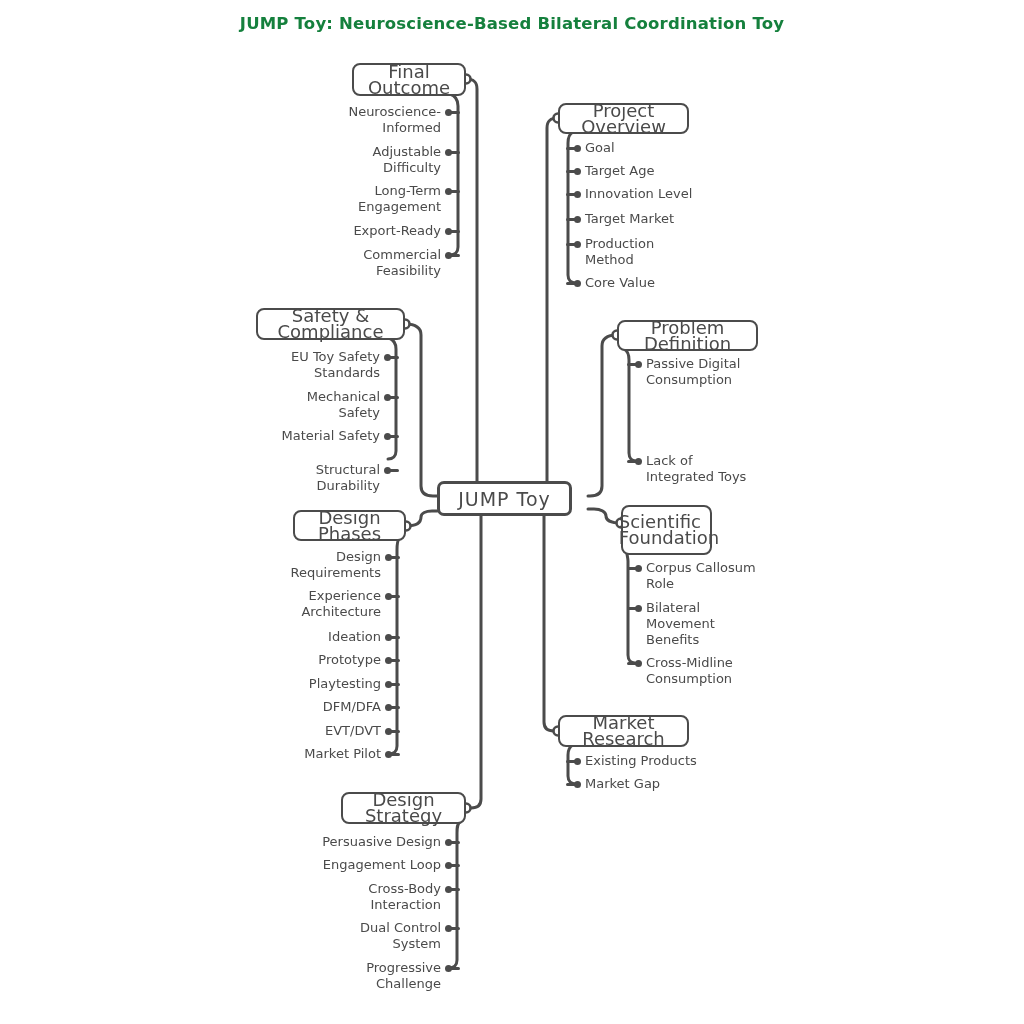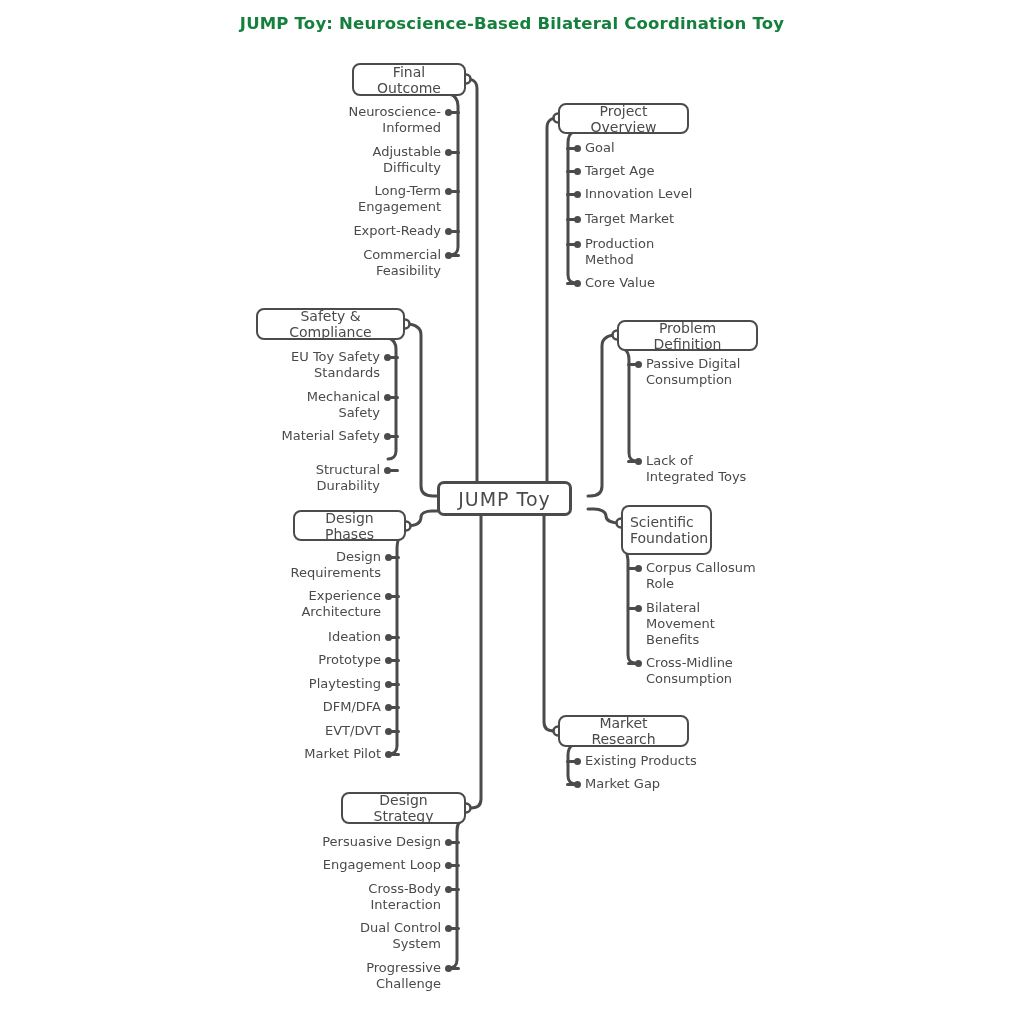--- a/index.html
+++ b/index.html
@@ -10,21 +10,21 @@
   .title {
     position:absolute; top:14px; left:0; width:1024px; text-align:center;
     font-size:16.5px; font-weight:bold; letter-spacing:.2px; color:#15803d;
   }
   svg.wires { position:absolute; left:0; top:0; }
   svg.wires path { fill:none; stroke:#4b4b4b; stroke-width:3; stroke-linecap:round; stroke-linejoin:round; }
   svg.wires circle.endpoint { fill:#ffffff; stroke:#4b4b4b; stroke-width:2.6; }
   .box {
     position:absolute; display:flex; align-items:center; justify-content:center;
     background:#ffffff; border:2.6px solid #4b4b4b; border-radius:8px;
-    font-size:14px; line-height:16px; color:#4a4a4a; box-sizing:border-box;
+    font-size:18px; line-height:16px; color:#4a4a4a; box-sizing:border-box;
     text-align:center; padding:0 6px;
   }
   .box.left-label { justify-content:center; text-align:left; padding-left:11px; }
   .box.central { font-size:19px; letter-spacing:1px; border-width:3px; border-radius:7px; }
   .leaf { position:absolute; font-size:13px; line-height:16px; color:#4a4a4a; }
   .leaf.L { text-align:right; }
   .leaf.R { text-align:left; }
   .leaf.nw { white-space:nowrap; }
   .hook { position:absolute; top:6.5px; width:11px; height:3px; background:#4b4b4b; border-radius:2px; }
   .leaf.L > .hook { right:-19px; }

